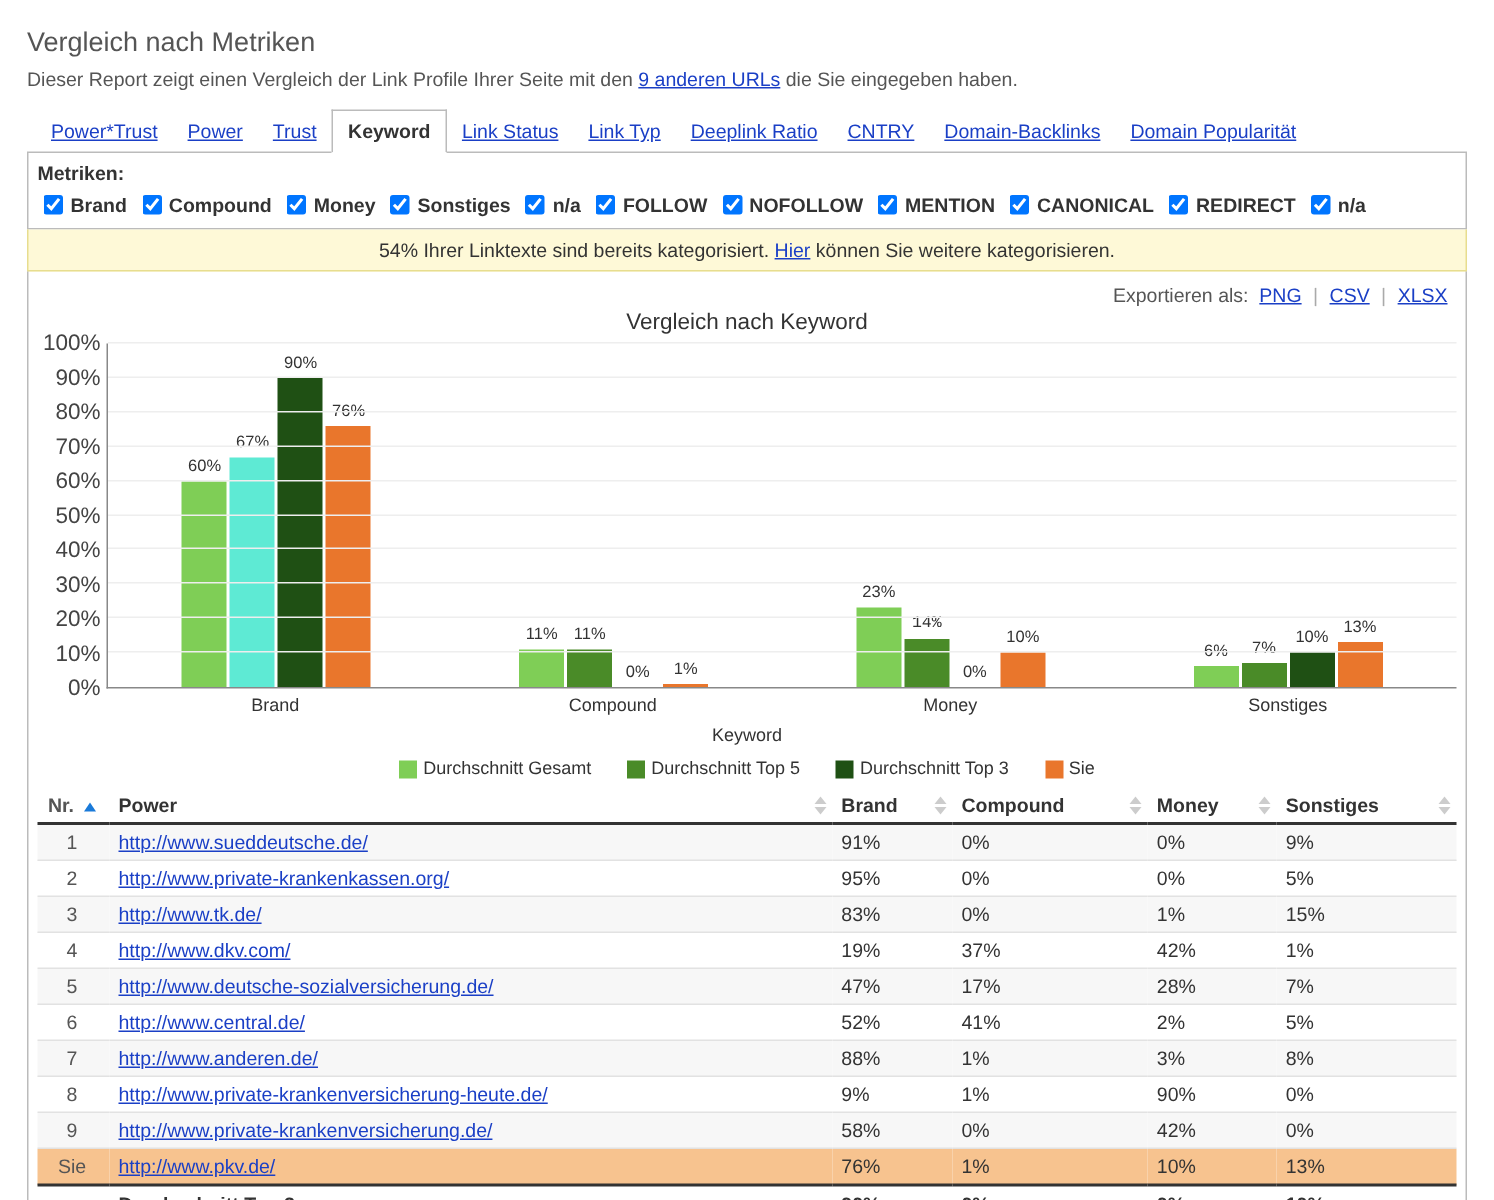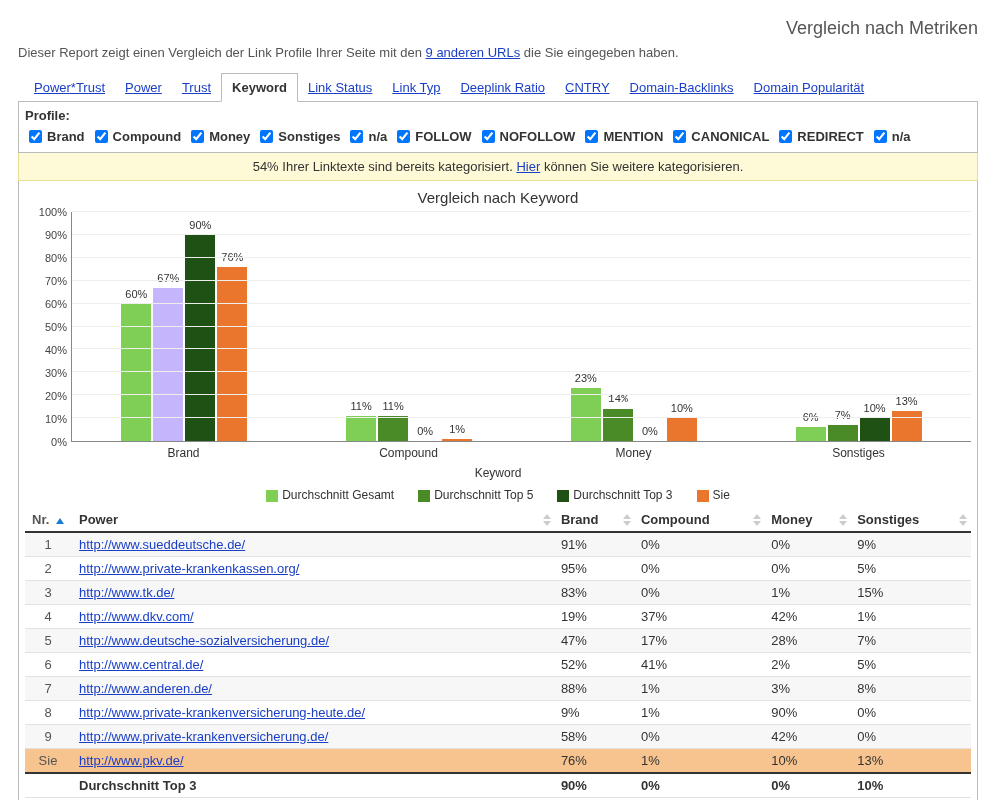--- a/index.html
+++ b/index.html
@@ -10,21 +10,20 @@
     margin: 0;
     padding: 18px;
     width: 996px;
     box-sizing: border-box;
   }
   h2.page-title {
     font-size: 18px;
     font-weight: normal;
     color: #555;
     margin: 0 0 6px 0;
-    text-align: right;
   }
   .subtitle {
     color: #555;
     margin-bottom: 12px;
   }
   a, .link {
     color: #1a3fc6;
     text-decoration: underline;
     cursor: pointer;
   }
@@ -101,21 +100,21 @@
     height: 230px;
   }
   .y-axis {
     width: 46px;
     position: relative;
   }
   .y-tick {
     position: absolute;
     right: 4px;
     transform: translateY(50%);
-    font-size: 11px;
+    font-size: 15px;
     color: #444;
     white-space: nowrap;
   }
   .plot {
     flex: 1;
     position: relative;
     border-left: 1px solid #888;
     border-bottom: 1px solid #888;
   }
   .gridline {
@@ -245,21 +244,21 @@
 <h2 class="page-title">Vergleich nach Metriken</h2>
 <div class="subtitle">
   <span>Dieser Report zeigt einen Vergleich der Link Profile Ihrer Seite mit den </span>
   <a class="link">9 anderen URLs</a>
   <span> die Sie eingegeben haben.</span>
 </div>
 
 <div class="metric-tabs" id="metric-tabs"><span class="tab">Power*Trust</span><span class="tab">Power</span><span class="tab">Trust</span><span class="tab active">Keyword</span><span class="tab">Link Status</span><span class="tab">Link Typ</span><span class="tab">Deeplink Ratio</span><span class="tab">CNTRY</span><span class="tab">Domain-Backlinks</span><span class="tab">Domain Popularität</span></div>
 
 <div class="filter-bar">
-  <span class="lbl">Profile:</span>
+  <span class="lbl">Metriken:</span>
   <span id="filters-host"><label>
         <input type="checkbox" checked="" style="">
         <span>Brand</span>
       </label><label>
         <input type="checkbox" checked="" style="">
         <span>Compound</span>
       </label><label>
         <input type="checkbox" checked="" style="">
         <span>Money</span>
       </label><label>
@@ -289,20 +288,28 @@
       </label></span>
 </div>
 
 <div class="categorize-banner">
   <span>54% Ihrer Linktexte sind bereits kategorisiert. </span>
   <a class="link">Hier</a>
   <span> können Sie weitere kategorisieren.</span>
 </div>
 
 <div class="chart-frame">
+  <div class="export-row">
+    <span>Exportieren als:</span>&nbsp;
+    <a class="link">PNG</a>
+    <span class="sep">|</span>
+    <a class="link">CSV</a>
+    <span class="sep">|</span>
+    <a class="link">XLSX</a>
+  </div>
   <div class="chart-title">Vergleich nach Keyword</div>
 
   <div class="chart-body">
     <div class="y-axis" id="y-axis">
         <div class="y-tick" style="bottom: 0%;">0%</div>
         <div class="y-tick" style="bottom: 10%;">10%</div>
         <div class="y-tick" style="bottom: 20%;">20%</div>
         <div class="y-tick" style="bottom: 30%;">30%</div>
         <div class="y-tick" style="bottom: 40%;">40%</div>
         <div class="y-tick" style="bottom: 50%;">50%</div>
@@ -311,21 +318,21 @@
         <div class="y-tick" style="bottom: 80%;">80%</div>
         <div class="y-tick" style="bottom: 90%;">90%</div>
         <div class="y-tick" style="bottom: 100%;">100%</div>
       </div>
     <div class="plot" id="plot">
       <div class="groups" id="groups">
           <div class="group">
             <div class="bar series-0" style="height: 60%; background: rgb(127, 206, 86);">
               <div class="val">60%</div>
             </div>
-            <div class="bar series-1" style="height: 67%; background: #c4b5fd;">
+            <div class="bar series-1" style="height: 67%; background: #5eead4;">
               <div class="val">67%</div>
             </div>
             <div class="bar series-2" style="height: 90%; background: rgb(31, 80, 20);">
               <div class="val">90%</div>
             </div>
             <div class="bar series-3" style="height: 76%; background: rgb(233, 118, 44);">
               <div class="val">76%</div>
             </div>
           </div>
           <div class="group">

